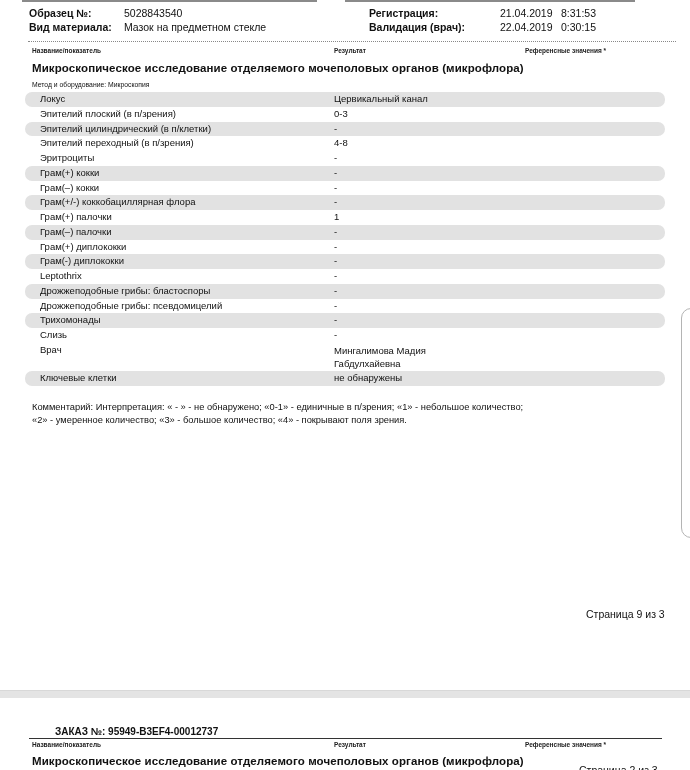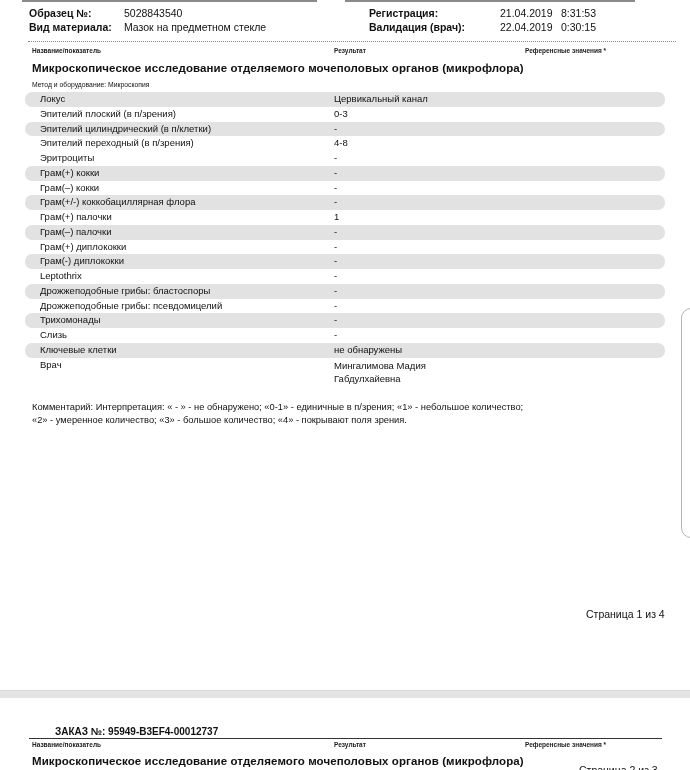--- a/index.html
+++ b/index.html
@@ -137,36 +137,36 @@
         <span class="res">-</span>
       </div>
     <div class="row shade">
         <span class="name">Трихомонады</span>
         <span class="res">-</span>
       </div>
     <div class="row">
         <span class="name">Слизь</span>
         <span class="res">-</span>
       </div>
+    <div class="row tall">
+      <span class="name">Врач</span>
+      <span class="res"><span>Мингалимова Мадия</span><br><span>Габдулхайевна</span></span>
+    </div>
     <div class="row shade">
         <span class="name">Ключевые клетки</span>
         <span class="res">не обнаружены</span>
       </div>
-    <div class="row tall">
-      <span class="name">Врач</span>
-      <span class="res"><span>Мингалимова Мадия</span><br><span>Габдулхайевна</span></span>
-    </div>
   </div>
 
   <div class="comment">
     <b>Комментарий:</b><span> Интерпретация: « - » - не обнаружено; «0-1» - единичные в п/зрения; «1» - небольшое количество;</span><br>
     <span>«2» - умеренное количество; «3» - большое количество; «4» - покрывают поля зрения.</span>
   </div>
 
-  <div class="pagenum">Страница 1 из 4</div>
+  <div class="pagenum">Страница 9 из 3</div>
 </div>
 
 <div class="sep"></div>
 
 <div class="page page2">
   <div class="order">ЗАКАЗ №: 95949-B3EF4-00012737</div>
   <div class="pagenum2">Страница 2 из 3</div>
   <div class="underline2"></div>
   <span class="colhdr" style="left:32px;top:43px">Название/показатель</span>
   <span class="colhdr" style="left:334px;top:43px">Результат</span>

